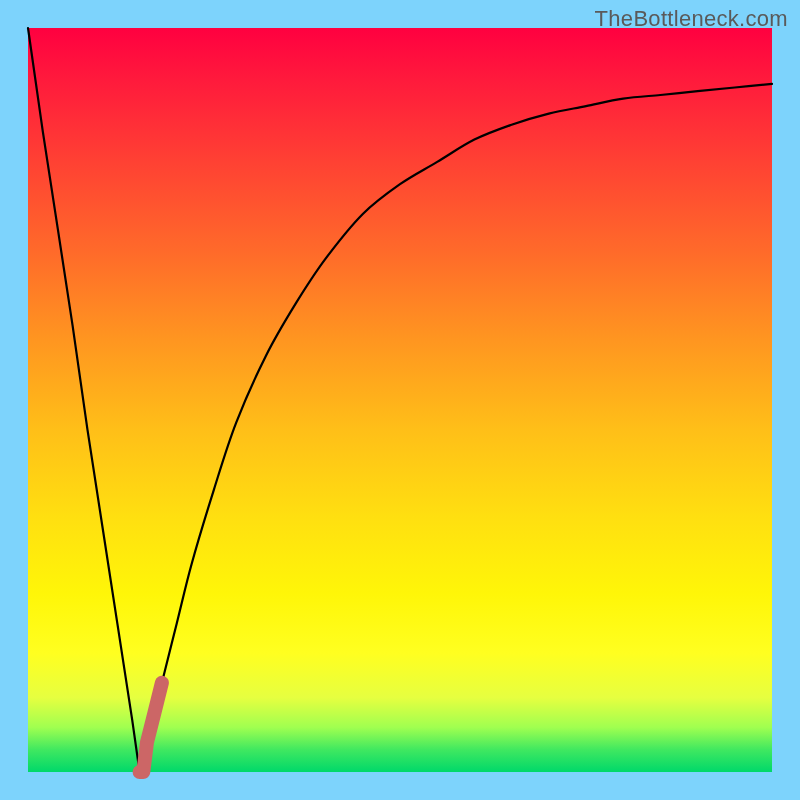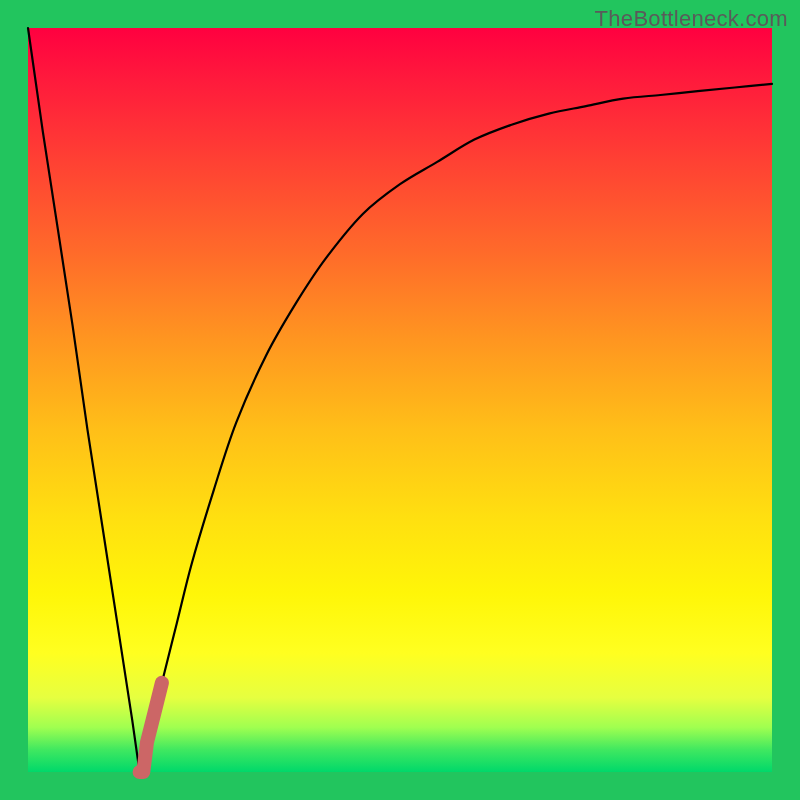--- a/index.html
+++ b/index.html
@@ -8,21 +8,21 @@
     width: 800px;
     height: 800px;
     background: #000;
     overflow: hidden;
     font-family: Arial, Helvetica, sans-serif;
   }
   .frame {
     position: relative;
     width: 800px;
     height: 800px;
-    background: #22c55e;
+    background: #7dd3fc;
   }
   .plot-area {
     position: absolute;
     left: 28px;
     top: 28px;
     width: 744px;
     height: 744px;
     
     background: linear-gradient(
       to bottom,

